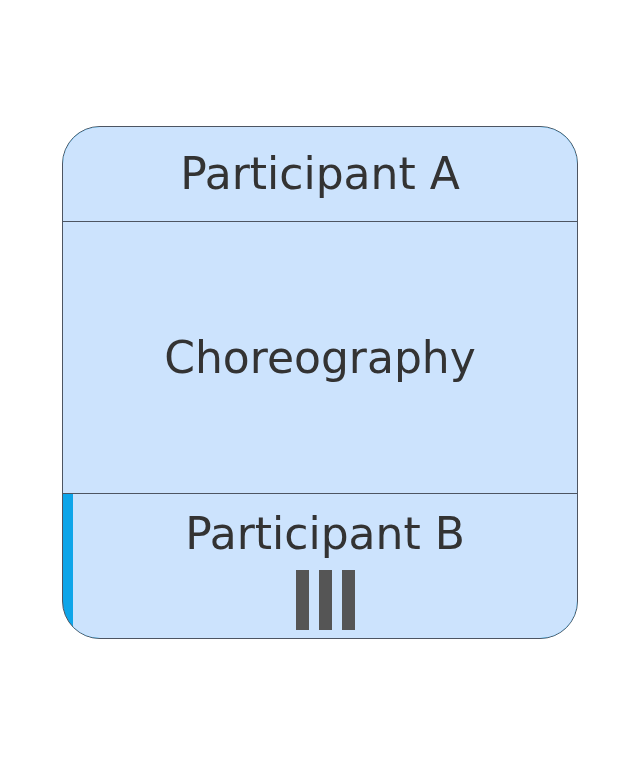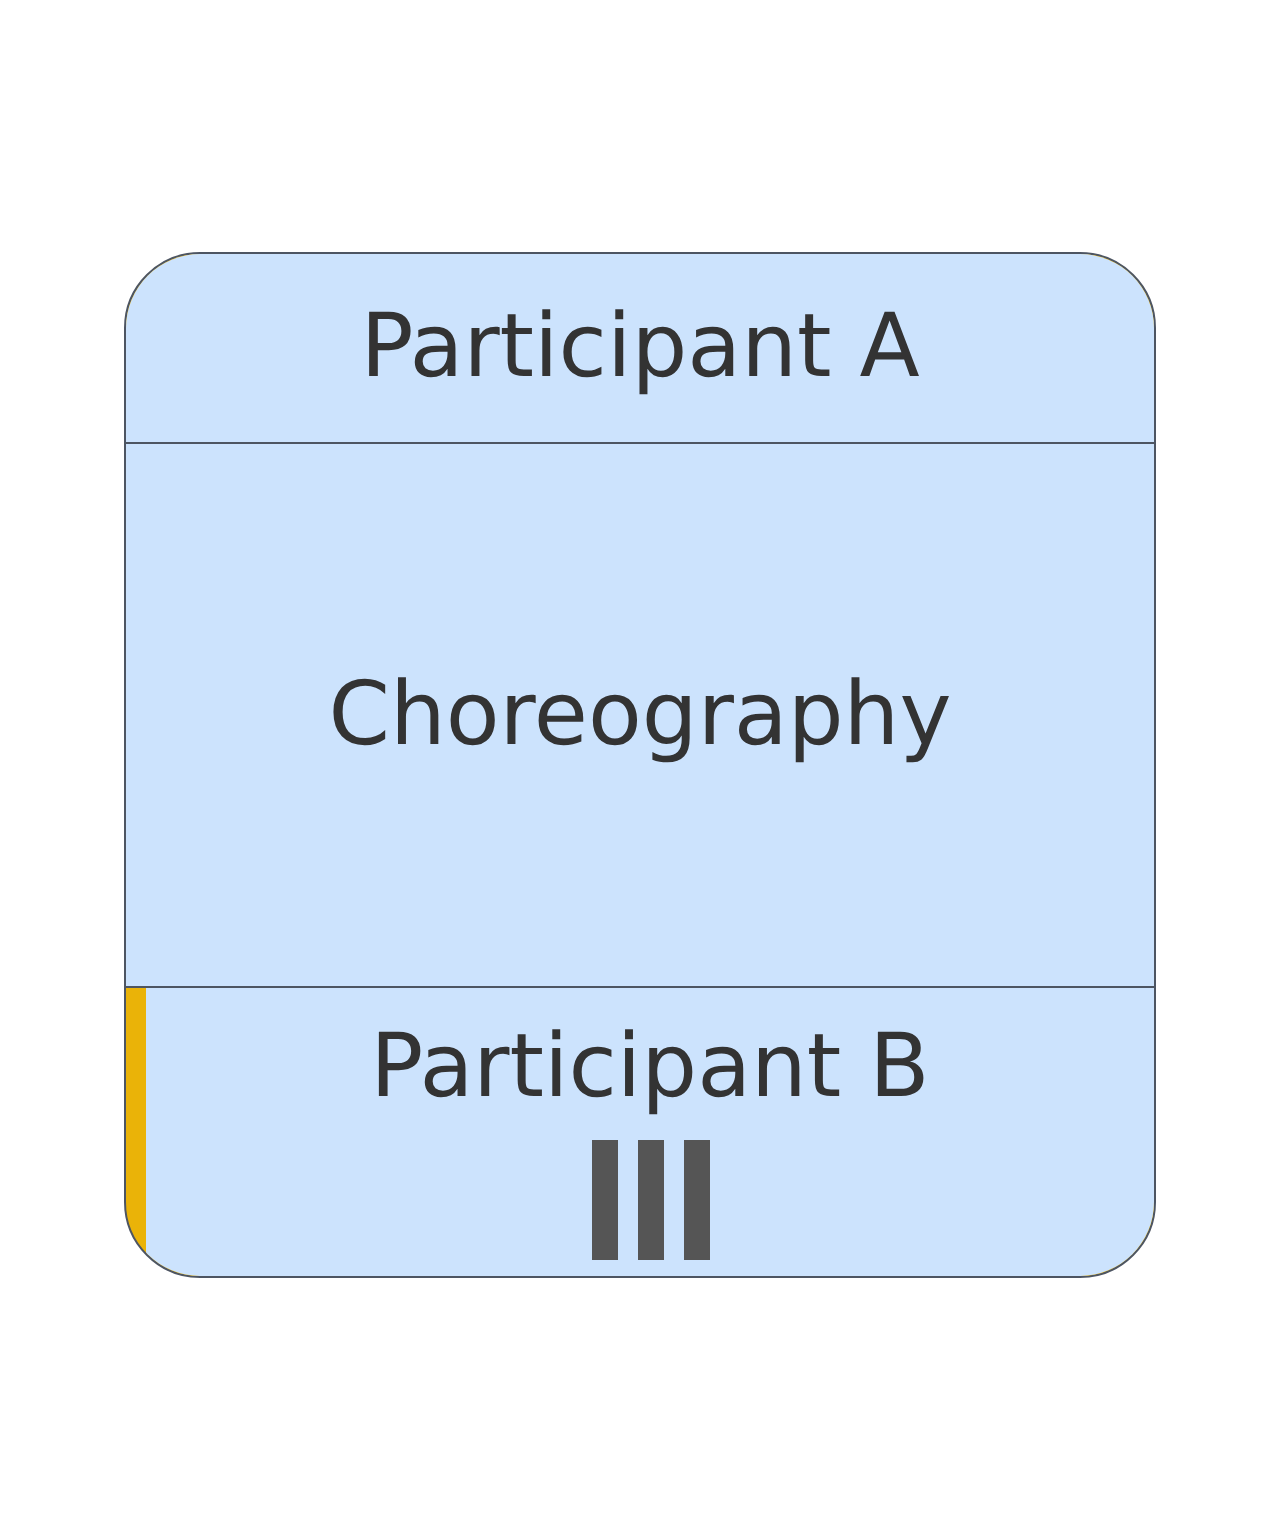--- a/index.html
+++ b/index.html
@@ -22,21 +22,21 @@
   }
 
   
   .choreography-task {
     position: absolute;
     left: 62px;
     top: 126px;
     width: 516px;
     height: 513px;
     box-sizing: border-box;
-    background: #eab308;
+    background: #0ea5e9;
     border: 1.5px solid #4d5562;
     border-radius: 38px;
     display: flex;
     flex-direction: column;
     overflow: hidden;
   }
 
   
   .band {
     position: relative;

